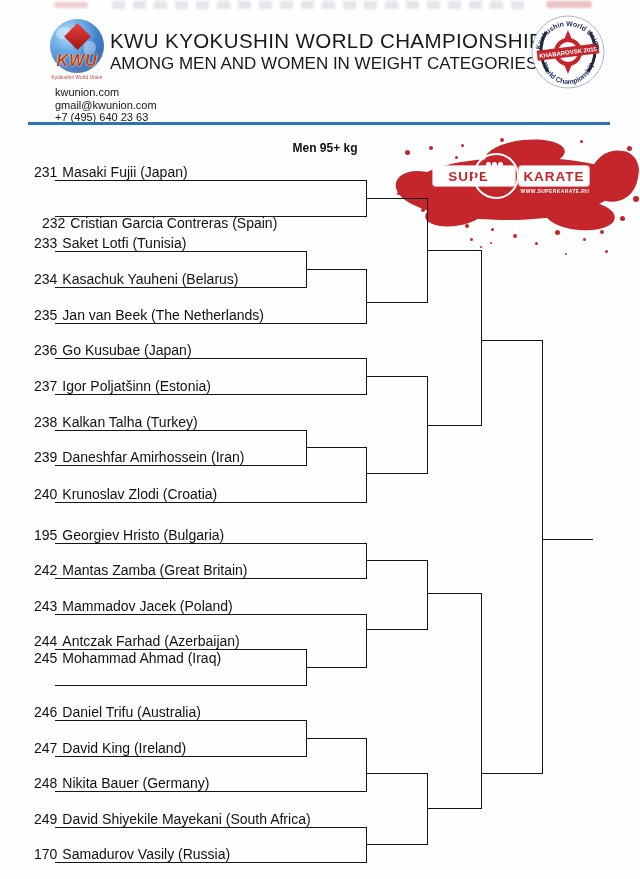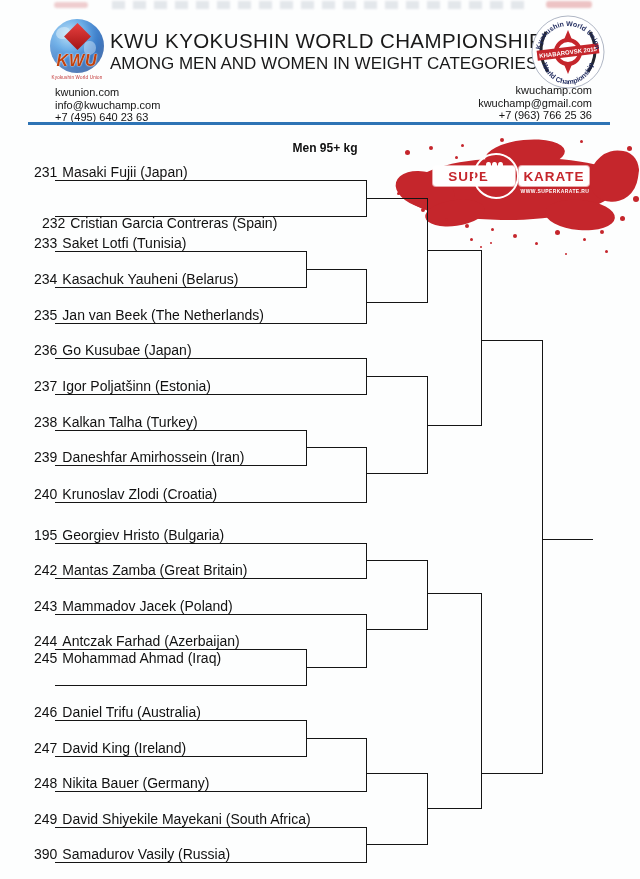--- a/index.html
+++ b/index.html
@@ -104,27 +104,22 @@
         <textPath href="#arcTop" startOffset="50%" text-anchor="middle">Kyokushin World Union</textPath>
       </text>
       <text font-size="7" font-weight="bold" fill="#1f2a5e" font-family="Liberation Sans, sans-serif">
         <textPath href="#arcBot" startOffset="50%" text-anchor="middle">World Championship</textPath>
       </text>
     </svg>
   </div>
 
   <div class="contacts-left">
     <div>kwunion.com</div>
-    <div>info@kwuchamp.com</div>
+    <div>gmail@kwunion.com</div>
     <div>+7 (495) 640 23 63</div>
-  </div>
-  <div class="contacts-right">
-    <div>kwuchamp.com</div>
-    <div>kwuchamp@gmail.com</div>
-    <div>+7 (963) 766 25 36</div>
   </div>
   <div class="divider"></div>
 
   <div class="category">Men 95+ kg</div>
 
   <div class="sk">
     <div id="sk-splatter">
         <div class="blob" style="left: 12px; top: 20px; width: 212px; height: 62px; border-radius: 45% 55% 50% 60% / 55% 45% 60% 50%; transform: rotate(-2deg);"></div>
         <div class="blob" style="left: 0px; top: 34px; width: 60px; height: 36px; border-radius: 50%; transform: rotate(15deg);"></div>
         <div class="blob" style="left: 195px; top: 12px; width: 48px; height: 52px; border-radius: 60% 40% 55% 45%; transform: rotate(8deg);"></div>
@@ -202,21 +197,21 @@
       <div class="rowtext" style="left: 34px; top: 650px;"><span class="num">245</span><span>Mohammad Ahmad (Iraq)</span></div>
       <div class="bline" style="left: 55px; top: 720px; width: 251px;"></div>
       <div class="rowtext" style="left: 34px; top: 704px;"><span class="num">246</span><span>Daniel Trifu (Australia)</span></div>
       <div class="bline" style="left: 55px; top: 756px; width: 251px;"></div>
       <div class="rowtext" style="left: 34px; top: 740px;"><span class="num">247</span><span>David King (Ireland)</span></div>
       <div class="bline" style="left: 55px; top: 791px; width: 311px;"></div>
       <div class="rowtext" style="left: 34px; top: 775px;"><span class="num">248</span><span>Nikita Bauer (Germany)</span></div>
       <div class="bline" style="left: 55px; top: 827px; width: 311px;"></div>
       <div class="rowtext" style="left: 34px; top: 811px;"><span class="num">249</span><span>David Shiyekile Mayekani (South Africa)</span></div>
       <div class="bline" style="left: 55px; top: 862px; width: 311px;"></div>
-      <div class="rowtext" style="left: 34px; top: 846px;"><span class="num">390</span><span>Samadurov Vasily (Russia)</span></div>
+      <div class="rowtext" style="left: 34px; top: 846px;"><span class="num">170</span><span>Samadurov Vasily (Russia)</span></div>
       <div class="vl" style="left: 366px; top: 180px; height: 37px;"></div>
       <div class="vl" style="left: 306px; top: 251px; height: 37px;"></div>
       <div class="vl" style="left: 366px; top: 269px; height: 55px;"></div>
       <div class="vl" style="left: 427px; top: 198px; height: 105px;"></div>
       <div class="vl" style="left: 366px; top: 358px; height: 37px;"></div>
       <div class="vl" style="left: 306px; top: 430px; height: 36px;"></div>
       <div class="vl" style="left: 366px; top: 447px; height: 56px;"></div>
       <div class="vl" style="left: 427px; top: 376px; height: 98px;"></div>
       <div class="vl" style="left: 481px; top: 250px; height: 176px;"></div>
       <div class="vl" style="left: 366px; top: 543px; height: 36px;"></div>

